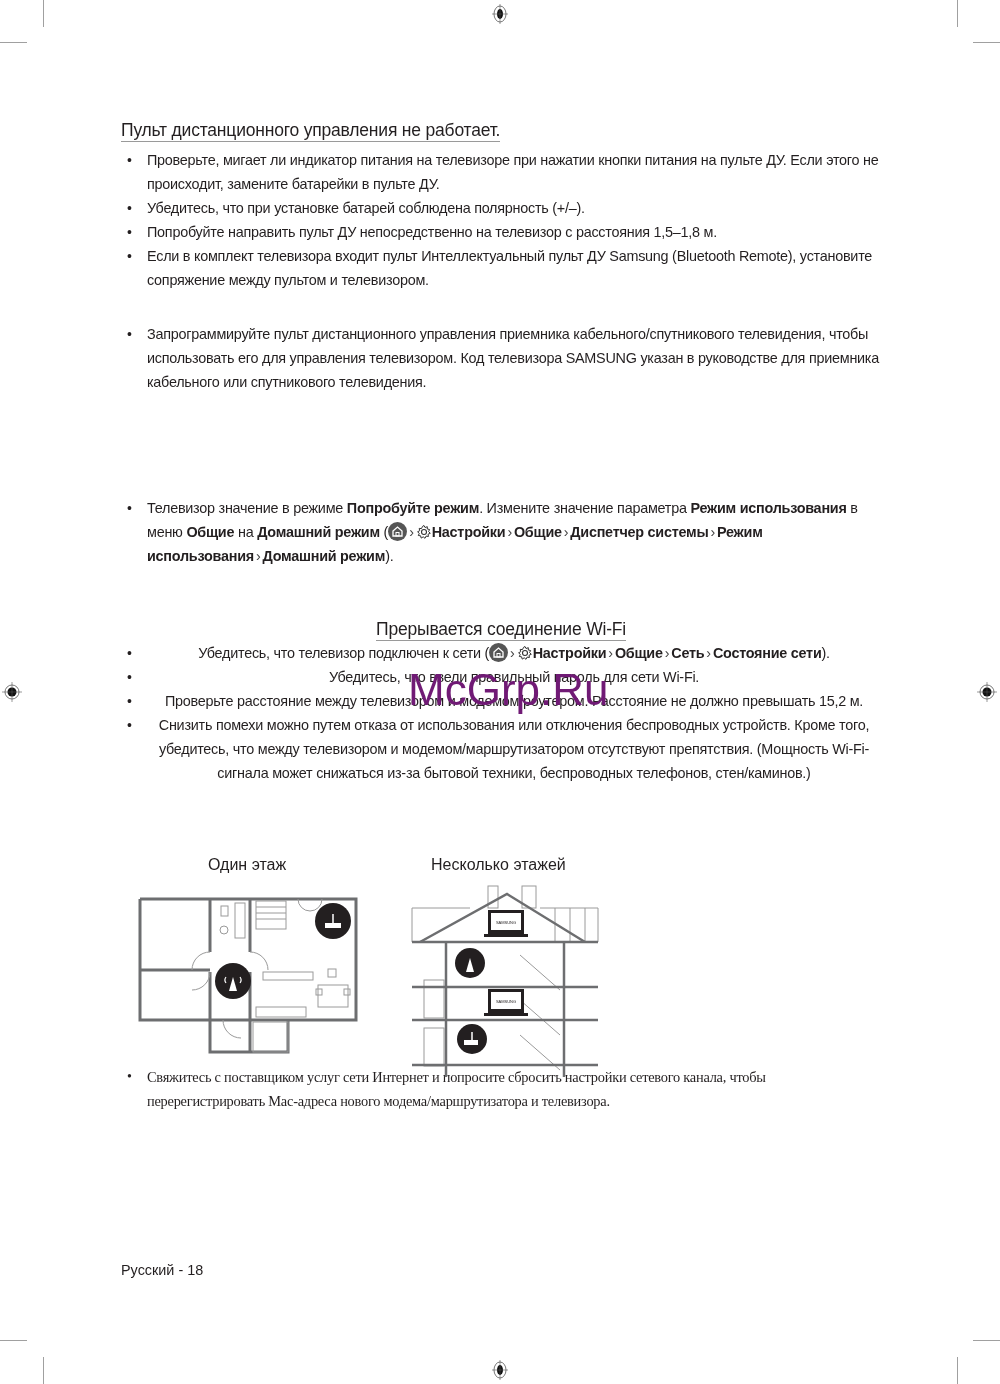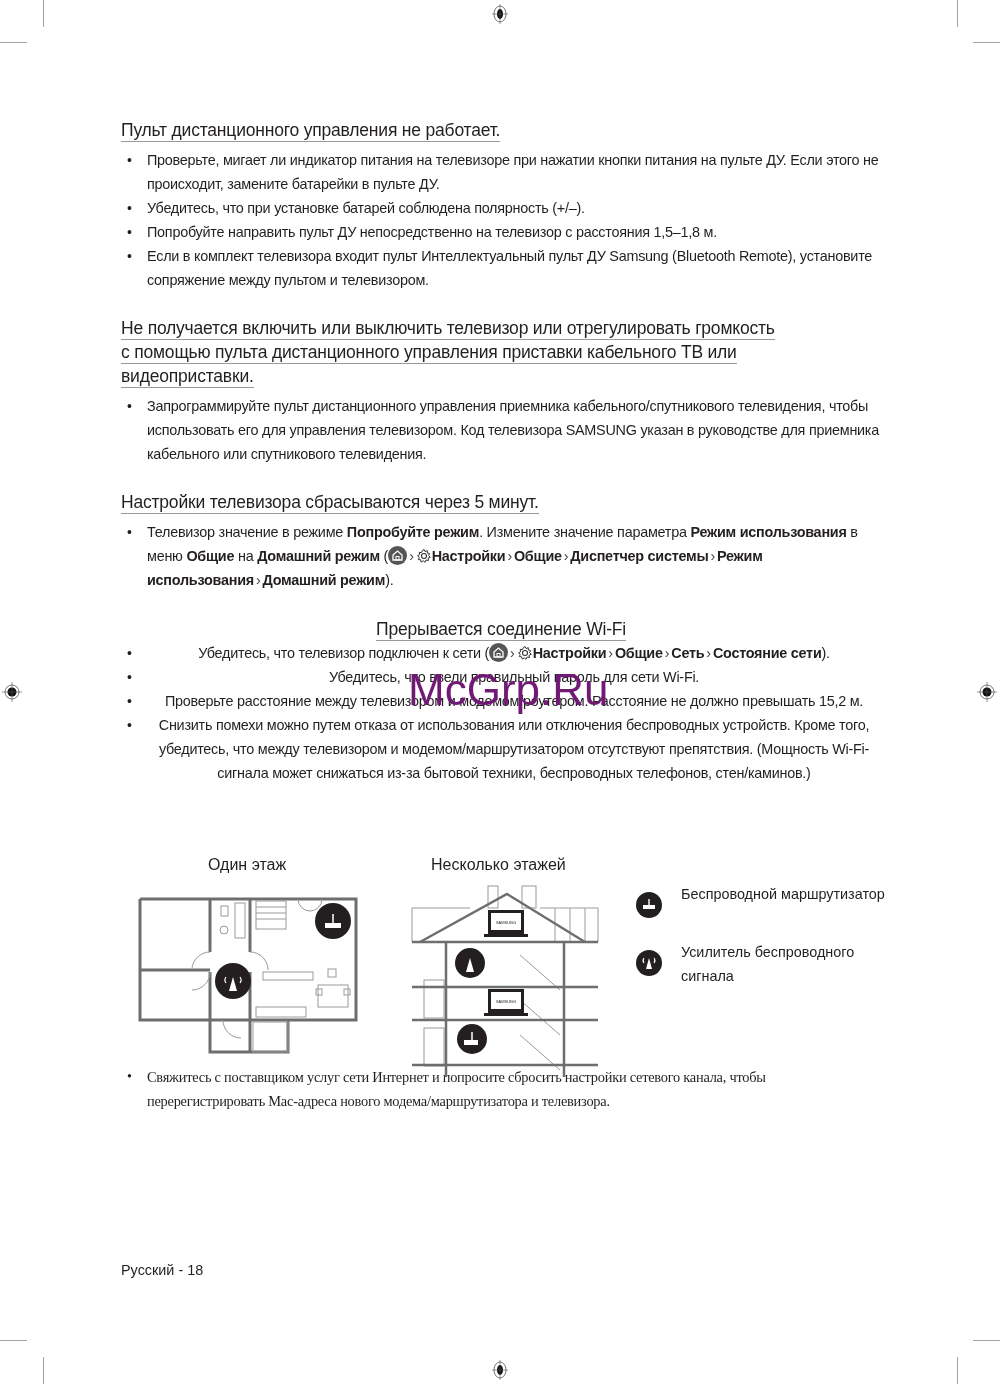--- a/index.html
+++ b/index.html
@@ -81,32 +81,26 @@
       <h2><span class="ul">Пульт дистанционного управления не работает.</span></h2>
       <ul style="margin-top:6px;">
         <li>Проверьте, мигает ли индикатор питания на телевизоре при нажатии кнопки питания на пульте ДУ. Если этого не происходит, замените батарейки в пульте ДУ.</li>
         <li>Убедитесь, что при установке батарей соблюдена полярность (+/–).</li>
         <li>Попробуйте направить пульт ДУ непосредственно на телевизор с расстояния 1,5–1,8 м.</li>
         <li>Если в комплект телевизора входит пульт Интеллектуальный пульт ДУ Samsung (Bluetooth Remote), установите сопряжение между пультом и телевизором.</li>
       </ul>
     </div>
 
     <div class="sec" style="top:316px;">
-      <h2>
-        <span class="ul">Не получается включить или выключить телевизор или отрегулировать громкость</span><br>
-        <span class="ul">с помощью пульта дистанционного управления приставки кабельного ТВ или</span><br>
-        <span class="ul">видеоприставки.</span>
-      </h2>
       <ul style="margin-top:6px;">
         <li>Запрограммируйте пульт дистанционного управления приемника кабельного/спутникового телевидения, чтобы использовать его для управления телевизором. Код телевизора SAMSUNG указан в руководстве для приемника кабельного или спутникового телевидения.</li>
       </ul>
     </div>
 
     <div class="sec" style="top:490px;">
-      <h2><span class="ul">Настройки телевизора сбрасываются через 5 минут.</span></h2>
       <ul style="margin-top:6px;">
         <li><span>Телевизор значение в режиме </span><b>Попробуйте режим</b><span>. Измените значение параметра </span><b>Режим использования</b><span> в меню </span><b>Общие</b><span> на </span><b>Домашний режим</b><span> (</span><span class="home-ic"><svg width="13" height="13" viewBox="0 0 13 13">
                 <path d="M2 6 L6.5 2 L11 6 L11 11 L2 11 Z" fill="none" stroke="#fff" stroke-width="1.3"></path>
                 <rect x="5" y="7.5" width="3" height="3.5" fill="none" stroke="#fff" stroke-width="1"></rect>
               </svg></span><span class="chev">›</span><svg class="gear-ic" viewBox="0 0 16 16">
               <circle cx="8" cy="8" r="2.5" fill="none" stroke="#333" stroke-width="1.1"></circle>
               <path d="M8 1.5 L9 3.5 L11.3 2.7 L11.3 5 L13.6 5.5 L12.6 7.6 L14.3 9.3 L12.1 10.2 L12.4 12.5 L10.1 12.1 L9 14.3 L7.2 12.8 L5.2 14.1 L4.6 11.8 L2.3 11.5 L3.3 9.4 L1.6 7.8 L3.7 6.7 L3.2 4.4 L5.5 4.6 L6.5 2.4 Z" fill="none" stroke="#333" stroke-width="1"></path>
             </svg><b>Настройки</b><span class="chev">›</span><b>Общие</b><span class="chev">›</span><b>Диспетчер системы</b><span class="chev">›</span><b>Режим использования</b><span class="chev">›</span><b>Домашний режим</b><span>).</span></li>
       </ul>
     </div>
@@ -210,37 +204,17 @@
     <rect x="81" y="112" width="30" height="17" fill="#fff"></rect>
     <text x="96" y="123" font-size="4" text-anchor="middle" fill="#231f20" font-family="Liberation Sans, sans-serif">SAMSUNG</text>
     <rect x="74" y="133" width="44" height="3" fill="#231f20"></rect>
     <circle cx="60" cy="83" r="15" fill="#231f20"></circle>
     <path d="M56 92 L60 78 L64 92 Z" fill="#fff"></path>
     <circle cx="62" cy="159" r="15" fill="#231f20"></circle>
     <rect x="54" y="160" width="14" height="5" fill="#fff"></rect>
     <line x1="62" y1="152" x2="62" y2="160" stroke="#fff" stroke-width="1.5"></line>
   </svg>
 
-  <div class="legend">
-    <div class="legend-item">
-      <div class="legend-dot" style="top:10px;">
-        <svg width="26" height="26" viewBox="0 0 26 26">
-            <rect x="7" y="13" width="12" height="4" fill="#fff"></rect>
-            <line x1="13" y1="7" x2="13" y2="13" stroke="#fff" stroke-width="1.4"></line>
-          </svg>
-      </div>
-      <div class="legend-text">Беспроводной маршрутизатор</div>
-    </div>
-    <div class="legend-item">
-      <div class="legend-dot" style="top:10px;">
-        <svg width="26" height="26" viewBox="0 0 26 26">
-            <path d="M10 19 L13 8 L16 19 Z" fill="#fff"></path>
-            <path d="M8 8 A4 4 0 0 0 8 13 M18 8 A4 4 0 0 1 18 13" stroke="#fff" stroke-width="1.1" fill="none"></path>
-          </svg>
-      </div>
-      <div class="legend-text">Усилитель беспроводного сигнала</div>
-    </div>
-  </div>
 
   <div class="watermark">McGrp.Ru</div>
 
   <div class="footer">Русский - 18</div>
 </div>
 
 </body></html>

